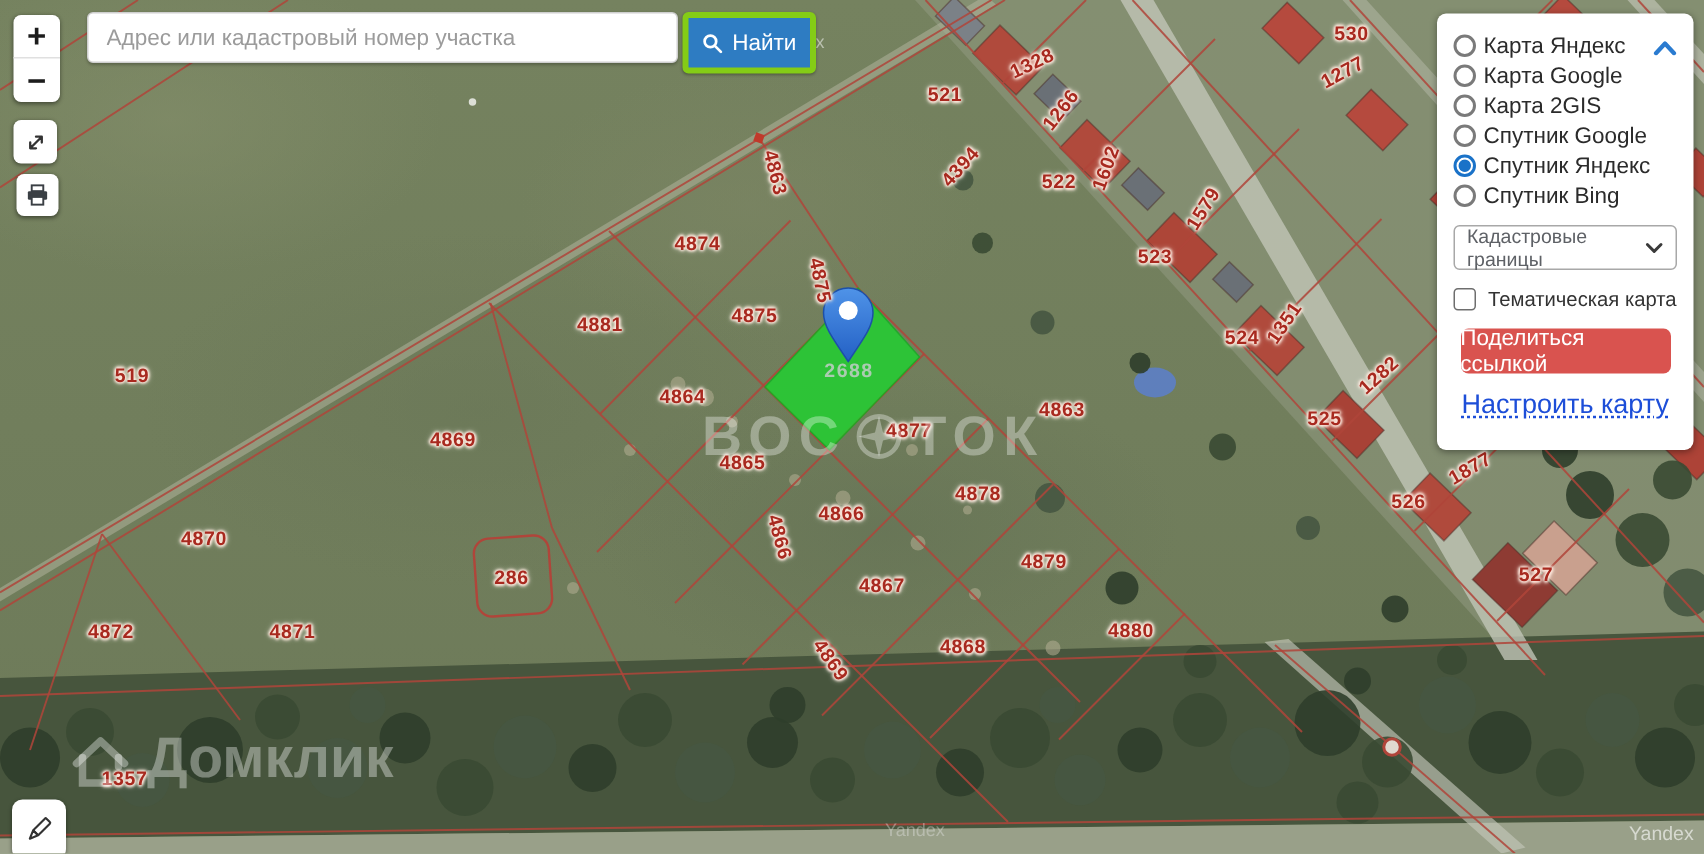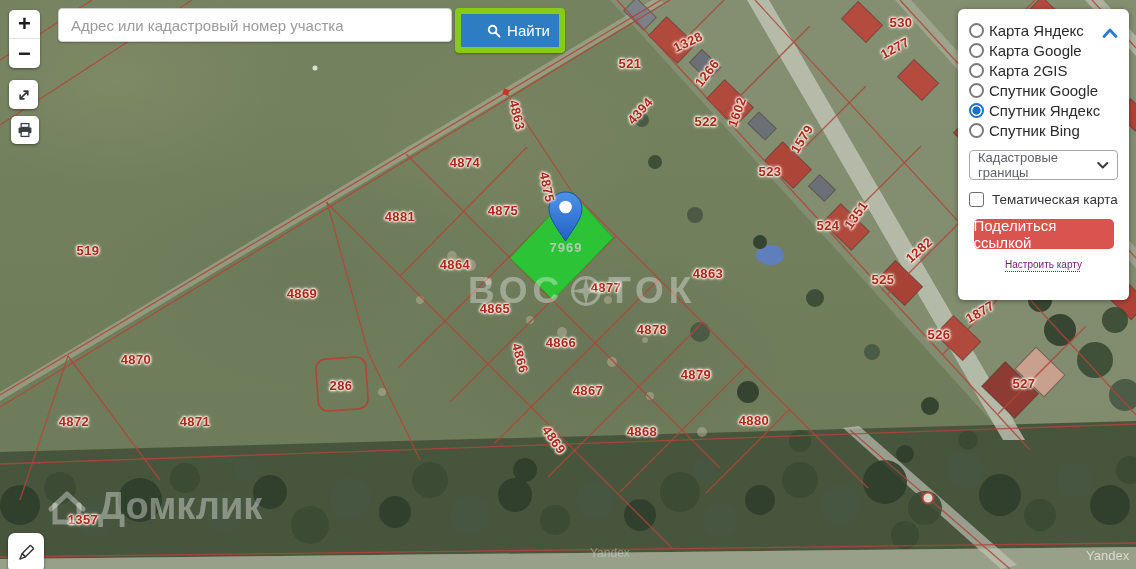--- a/index.html
+++ b/index.html
@@ -38,39 +38,39 @@
     font-size:22px;font-weight:bold;color:#1c1c1c;}
   #zoom-in{border-bottom:1px solid #e0e0e0;box-sizing:border-box;}
   #btn-expand{left:9px;top:80px;width:29px;height:29px;}
   #btn-print{left:11px;top:116px;width:28px;height:28px;}
   #btn-edit{left:8px;top:533px;width:36px;height:40px;border-radius:7px;}
   
   #search-input{position:absolute;left:58px;top:8px;width:368px;height:32px;padding:0 12px;
     border:1px solid #cfcfcf;border-radius:4px;font-size:15px;color:#4d7c0f;outline:none;
     box-shadow:0 1px 2px rgba(0,0,0,.25);font-family:"Liberation Sans",sans-serif;}
   #search-input::placeholder{color:#9b9b9b;}
-  #search-btn{position:absolute;left:455px;top:8px;width:81px;height:33px;background:#2e7cc2;border:6px solid #84cc16;
+  #search-btn{position:absolute;left:455px;top:8px;width:81px;height:33px;background:#2e7cc2;border:4px solid #84cc16;
     border-radius:4px;color:#fff;font-size:15px;display:flex;align-items:center;justify-content:center;gap:6px;
-    cursor:pointer;box-shadow:0 1px 2px rgba(0,0,0,.3);padding-left:17px;}
+    cursor:pointer;box-shadow:0 1px 2px rgba(0,0,0,.3);}
   
   #layers-panel{position:absolute;left:958px;top:9px;width:171px;height:291px;background:#fff;border-radius:6px;
     box-shadow:0 1px 5px rgba(0,0,0,.4);padding:11px 11px 0 11px;box-sizing:border-box;}
   #panel-collapse{position:absolute;top:15px;right:11px;cursor:pointer;}
   .layer-row{display:flex;align-items:center;gap:5px;height:20px;font-size:15px;color:#2b2b2b;cursor:pointer;}
   .radio{width:15px;height:15px;min-width:15px;border:2px solid #7a7a7a;border-radius:50%;
     box-sizing:border-box;background:#fff;}
   .layer-row.sel .radio{border-color:#1a72c8;
     background:radial-gradient(circle at 50% 50%, #1a72c8 0, #1a72c8 3.8px, #fff 4.4px);}
   #overlay-select{margin-top:10px;height:28px;border:1px solid #a8a8a8;border-radius:4px;display:flex;
     align-items:center;justify-content:space-between;padding:0 8px;font-size:13px;color:#5e6166;cursor:pointer;}
   #thematic-row{margin-top:12px;display:flex;align-items:center;gap:8px;font-size:13.5px;color:#333;cursor:pointer;}
   #thematic-box{width:15px;height:15px;border:1.6px solid #6e6e6e;border-radius:3px;box-sizing:border-box;background:#fff;}
   #share-btn{margin:12px auto 0 auto;width:140px;height:30px;background:#d9534f;border-radius:5px;color:#fff;
     font-size:15px;display:flex;align-items:center;justify-content:center;cursor:pointer;}
-  #configure-link{margin-top:10px;text-align:center;font-size:10px;color:#701a75;cursor:pointer;}
+  #configure-link{margin-top:10px;text-align:center;font-size:18px;color:#1d4ed8;cursor:pointer;}
   #configure-link span{text-decoration:underline;text-decoration-style:dotted;text-underline-offset:3px;}
 </style>
 </head>
 <body>
 
 <div id="stage">
 
   <div id="map">
     <svg id="map-svg" width="1136" height="569">
       <defs>
@@ -259,21 +259,21 @@
         <div class="map-label" style="left: 754px; top: 420px; transform: translate(-50%, -50%) rotate(0deg);">4880</div>
         <div class="map-label" style="left: 688px; top: 42px; transform: translate(-50%, -50%) rotate(-25deg);">1328</div>
         <div class="map-label" style="left: 707px; top: 73px; transform: translate(-50%, -50%) rotate(-52deg);">1266</div>
         <div class="map-label" style="left: 737px; top: 112px; transform: translate(-50%, -50%) rotate(-70deg);">1602</div>
         <div class="map-label" style="left: 640px; top: 111px; transform: translate(-50%, -50%) rotate(-48deg);">4394</div>
         <div class="map-label" style="left: 802px; top: 139px; transform: translate(-50%, -50%) rotate(-58deg);">1579</div>
         <div class="map-label" style="left: 895px; top: 48px; transform: translate(-50%, -50%) rotate(-28deg);">1277</div>
         <div class="map-label" style="left: 856px; top: 215px; transform: translate(-50%, -50%) rotate(-55deg);">1351</div>
         <div class="map-label" style="left: 919px; top: 250px; transform: translate(-50%, -50%) rotate(-42deg);">1282</div>
         <div class="map-label" style="left: 980px; top: 312px; transform: translate(-50%, -50%) rotate(-30deg);">1877</div>
-        <div class="parcel-id-green" style="left: 566px; top: 247px;">7969</div>
+        <div class="parcel-id-green" style="left: 566px; top: 247px;">2688</div>
       </div>
 
     <div class="wm" id="wm-vostok">
       <span>ВОС</span>
       <svg width="32" height="32" viewBox="0 0 30 30">
         <circle cx="15" cy="15" r="12.5" fill="none" stroke="rgba(255,255,255,.34)" stroke-width="3"></circle>
         <polygon points="15,2 17.5,12.5 28,15 17.5,17.5 15,28 12.5,17.5 2,15 12.5,12.5" fill="rgba(255,255,255,.34)"></polygon>
       </svg>
       <span>ТОК</span>
     </div>

